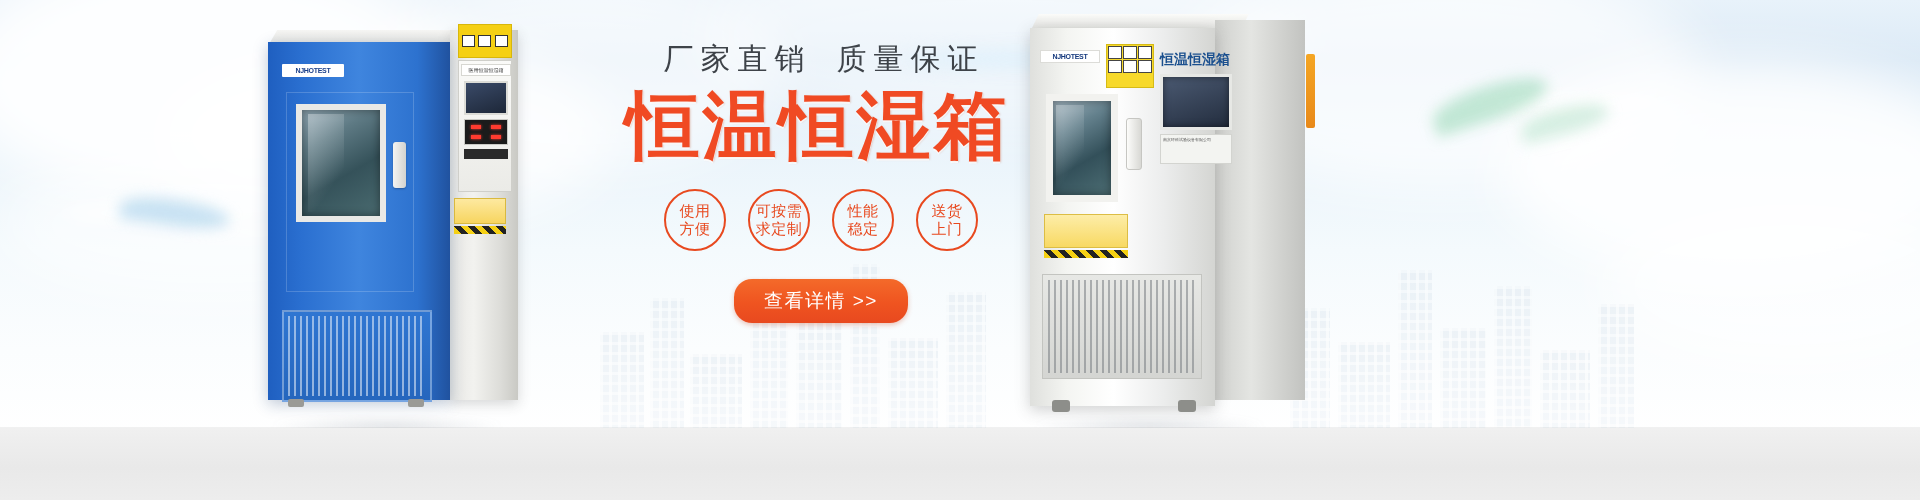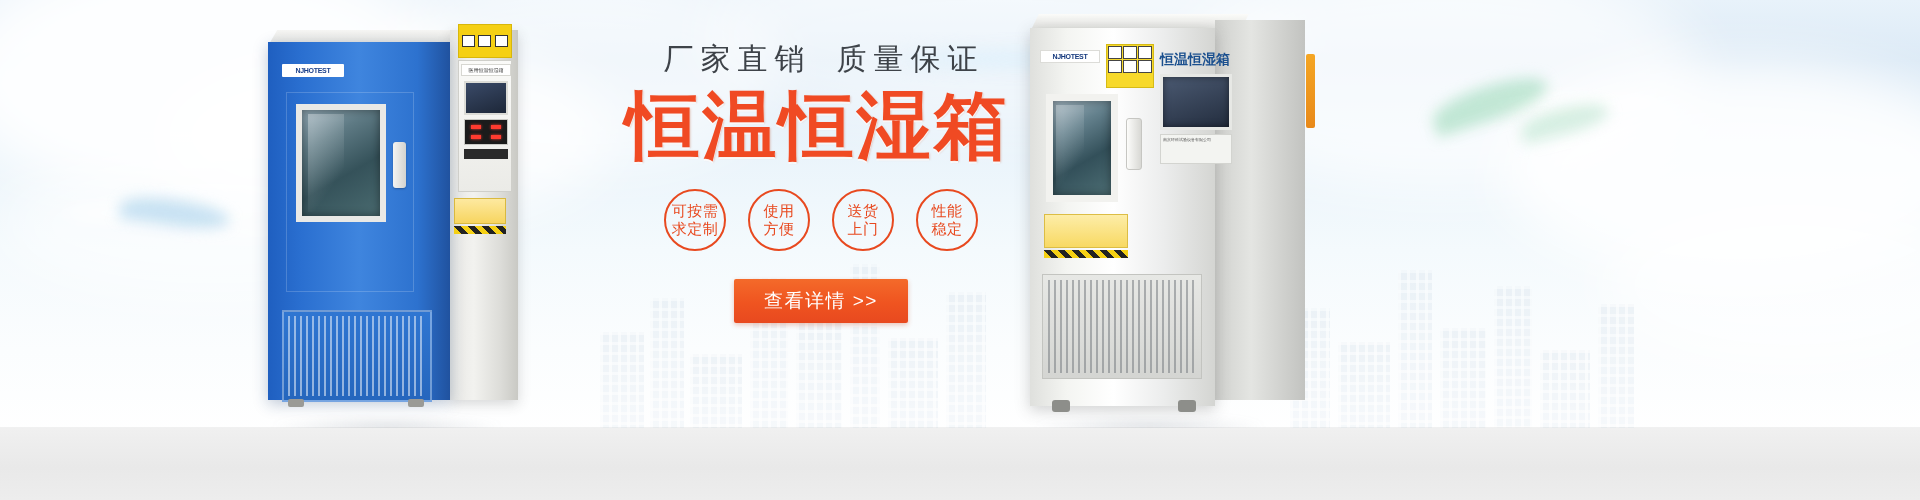--- a/index.html
+++ b/index.html
@@ -91,21 +91,21 @@
     border:2px solid #e8491f;
     display:flex; flex-direction:column; align-items:center; justify-content:center;
     color:#e8491f; font-size:15px; line-height:1.22; letter-spacing:.5px;
     background:transparent;
   }
 
   .cta-wrap { margin-top:28px; display:flex; justify-content:center; padding-left:6px; }
   .cta {
     background:linear-gradient(180deg,#f46a2a 0%, #ef5420 55%, #e8491f 100%);
     color:#ffffff; font-size:19px; letter-spacing:1.5px;
-    padding:9px 30px; border-radius:2px;
+    padding:9px 30px; border-radius:18px;
     box-shadow:0 2px 5px rgba(200,70,30,.3);
     white-space:nowrap; cursor:pointer; border:none;
   }
 
   
   .chamberL { position:absolute; left:268px; top:30px; width:250px; height:370px; }
   .L-body {
     position:absolute; left:0; top:12px; width:182px; height:358px;
     background:linear-gradient(90deg,#1f5fc0 0%, #2a6fd0 18%, #3f85de 50%, #2d72cf 82%, #20529f 100%);
     box-shadow:0 4px 14px rgba(30,60,110,.28);
@@ -379,35 +379,35 @@
 
   <div class="textblock">
 
     <div class="tagline">厂家直销  质量保证</div>
 
     <div class="headline">恒温恒湿箱</div>
 
 
     <div class="badges">
       <div class="badge">
+        <span>使用</span>
+        <span>方便</span>
+      </div>
+      <div class="badge">
         <span>可按需</span>
         <span>求定制</span>
       </div>
       <div class="badge">
-        <span>使用</span>
-        <span>方便</span>
+        <span>性能</span>
+        <span>稳定</span>
       </div>
       <div class="badge">
         <span>送货</span>
         <span>上门</span>
       </div>
-      <div class="badge">
-        <span>性能</span>
-        <span>稳定</span>
-      </div>
     </div>
 
     <div class="cta-wrap">
       <button class="cta">查看详情 &gt;&gt;</button>
     </div>
 
   </div>
 
   <div class="bottomline"></div>
   <div class="bottomstrip"></div>

